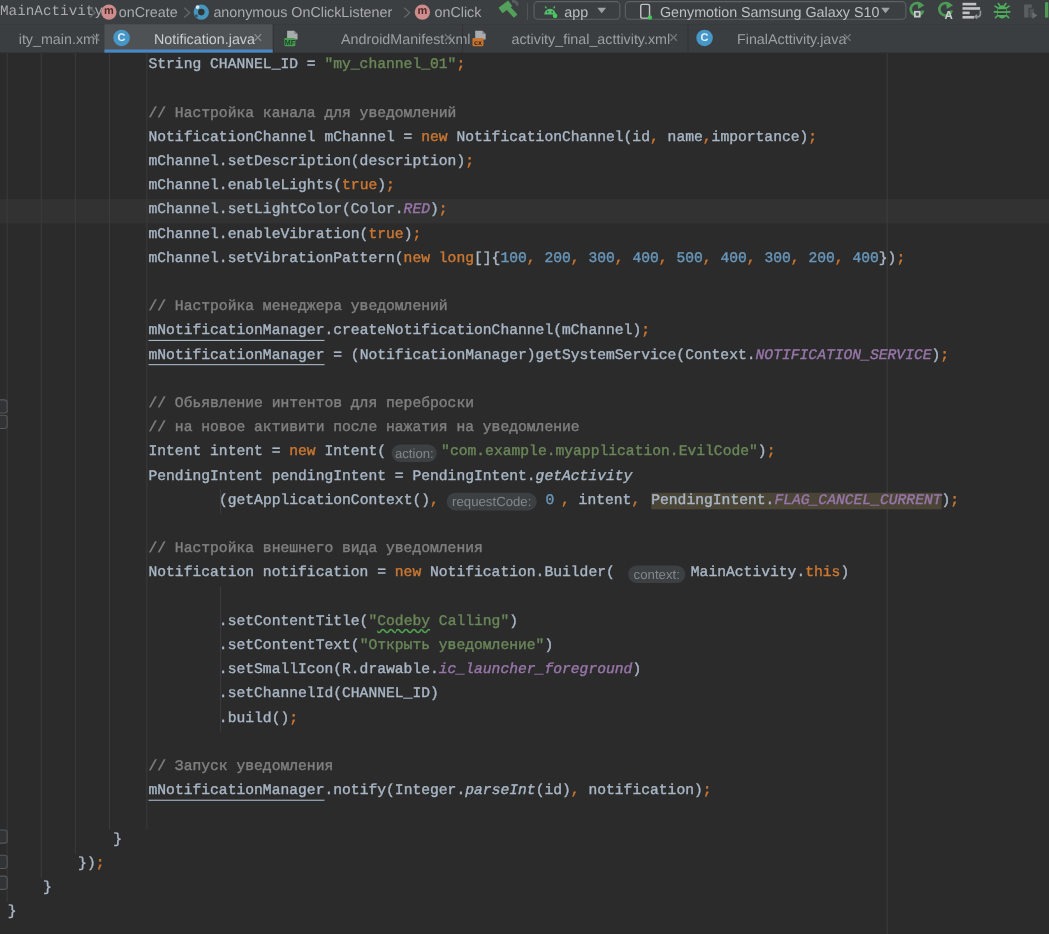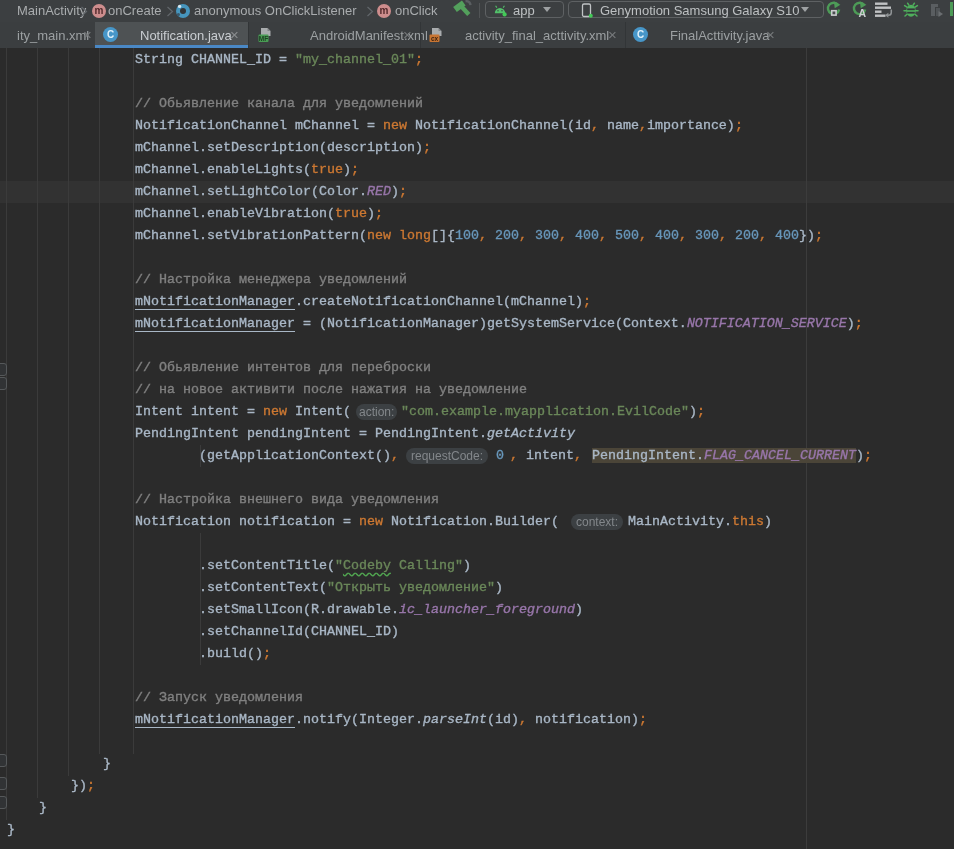--- a/index.html
+++ b/index.html
@@ -19,21 +19,21 @@
   .chip{position:absolute;background:#3c4043;border-radius:8px;color:#83878b;
         font:12px "Liberation Sans",sans-serif;padding:0 5px;height:16px;line-height:16px;}
   .guide{position:absolute;width:1px;background:#3b3b3b;}
   .cw{font-family:"Liberation Sans",sans-serif;font-size:13px;color:#a9acae;}
   .tabtx{font-size:13px;color:#9ca0a2;padding-left:17px;}
   .x{position:absolute;font-size:15px;line-height:15px;color:#777a7c;}
   .mark{position:absolute;left:-5px;width:10px;height:11px;border:1px solid #55585a;border-radius:3px;background:#313335;}
 </style></head>
 <body>
 <div id="crumb">
-  <span class="cw" style="position:absolute;left:17px;top:3px;">MainActivity</span>
+  <span class="cw" style="position:absolute;left:0px;top:3px;font-family:Liberation Mono, monospace;">MainActivity</span>
   <svg style="position:absolute;left:80px;top:6px" width="8" height="11" viewBox="0 0 8 11">
       <path d="M1.5 1 L6.5 5.5 L1.5 10" stroke="#62676b" stroke-width="1.2" fill="none"></path>
     </svg>
   <span style="position:absolute;left:92px;top:4px;width:14px;height:14px;border-radius:50%;background:#cd8d8d;color:#53292b;font-size:10px;font-weight:bold;text-align:center;line-height:14px;">m</span>
   <span class="cw" style="position:absolute;left:108px;top:3px;">onCreate</span>
   <svg style="position:absolute;left:166px;top:6px" width="8" height="11" viewBox="0 0 8 11">
       <path d="M1.5 1 L6.5 5.5 L1.5 10" stroke="#62676b" stroke-width="1.2" fill="none"></path>
     </svg>
   <svg style="position:absolute;left:175px;top:3px" width="16" height="16" viewBox="0 0 16 16">
     <circle cx="8" cy="8" r="7" fill="#4695bd"></circle>
@@ -152,21 +152,21 @@
   <div class="guide" style="left:133px;top:0;height:706px;"></div>
   <div class="guide" style="left:200px;top:397px;height:22px;"></div>
   <div class="guide" style="left:200px;top:485px;height:132px;"></div>
   <div class="guide" style="left:806px;top:0;height:801px;background:#3c3c3c;"></div>
   <div class="mark" style="top:315px;"></div>
   <div class="mark" style="top:329px;"></div>
   <div class="mark" style="top:706px;"></div>
   <div class="mark" style="top:729px;"></div>
   <div class="mark" style="top:748px;"></div>
   <pre class="ln" style="top:1px">                String CHANNEL_ID = <span class="s">"my_channel_01"</span><span class="k">;</span></pre>
-  <pre class="ln" style="top:45px"><span class="c">                // Обьявление канала для уведомлений</span></pre>
+  <pre class="ln" style="top:45px"><span class="c">                // Настройка канала для уведомлений</span></pre>
   <pre class="ln" style="top:67px">                NotificationChannel mChannel = <span class="k">new</span> NotificationChannel(id<span class="k">,</span> name<span class="k">,</span>importance)<span class="k">;</span></pre>
   <pre class="ln" style="top:89px">                mChannel.setDescription(description)<span class="k">;</span></pre>
   <pre class="ln" style="top:111px">                mChannel.enableLights(<span class="k">true</span>)<span class="k">;</span></pre>
   <pre class="ln" style="top:133px">                mChannel.setLightColor(Color.<span class="p">RED</span>)<span class="k">;</span></pre>
   <pre class="ln" style="top:155px">                mChannel.enableVibration(<span class="k">true</span>)<span class="k">;</span></pre>
   <pre class="ln" style="top:177px">                mChannel.setVibrationPattern(<span class="k">new long</span>[]{<span class="n">100</span><span class="k">,</span> <span class="n">200</span><span class="k">,</span> <span class="n">300</span><span class="k">,</span> <span class="n">400</span><span class="k">,</span> <span class="n">500</span><span class="k">,</span> <span class="n">400</span><span class="k">,</span> <span class="n">300</span><span class="k">,</span> <span class="n">200</span><span class="k">,</span> <span class="n">400</span>})<span class="k">;</span></pre>
   <pre class="ln" style="top:221px"><span class="c">                // Настройка менеджера уведомлений</span></pre>
   <pre class="ln" style="top:243px">                <span class="u">mNotificationManager</span>.createNotificationChannel(mChannel)<span class="k">;</span></pre>
   <pre class="ln" style="top:265px">                <span class="u">mNotificationManager</span> = (NotificationManager)getSystemService(Context.<span class="p">NOTIFICATION_SERVICE</span>)<span class="k">;</span></pre>
   <pre class="ln" style="top:309px"><span class="c">                // Обьявление интентов для переброски</span></pre>

